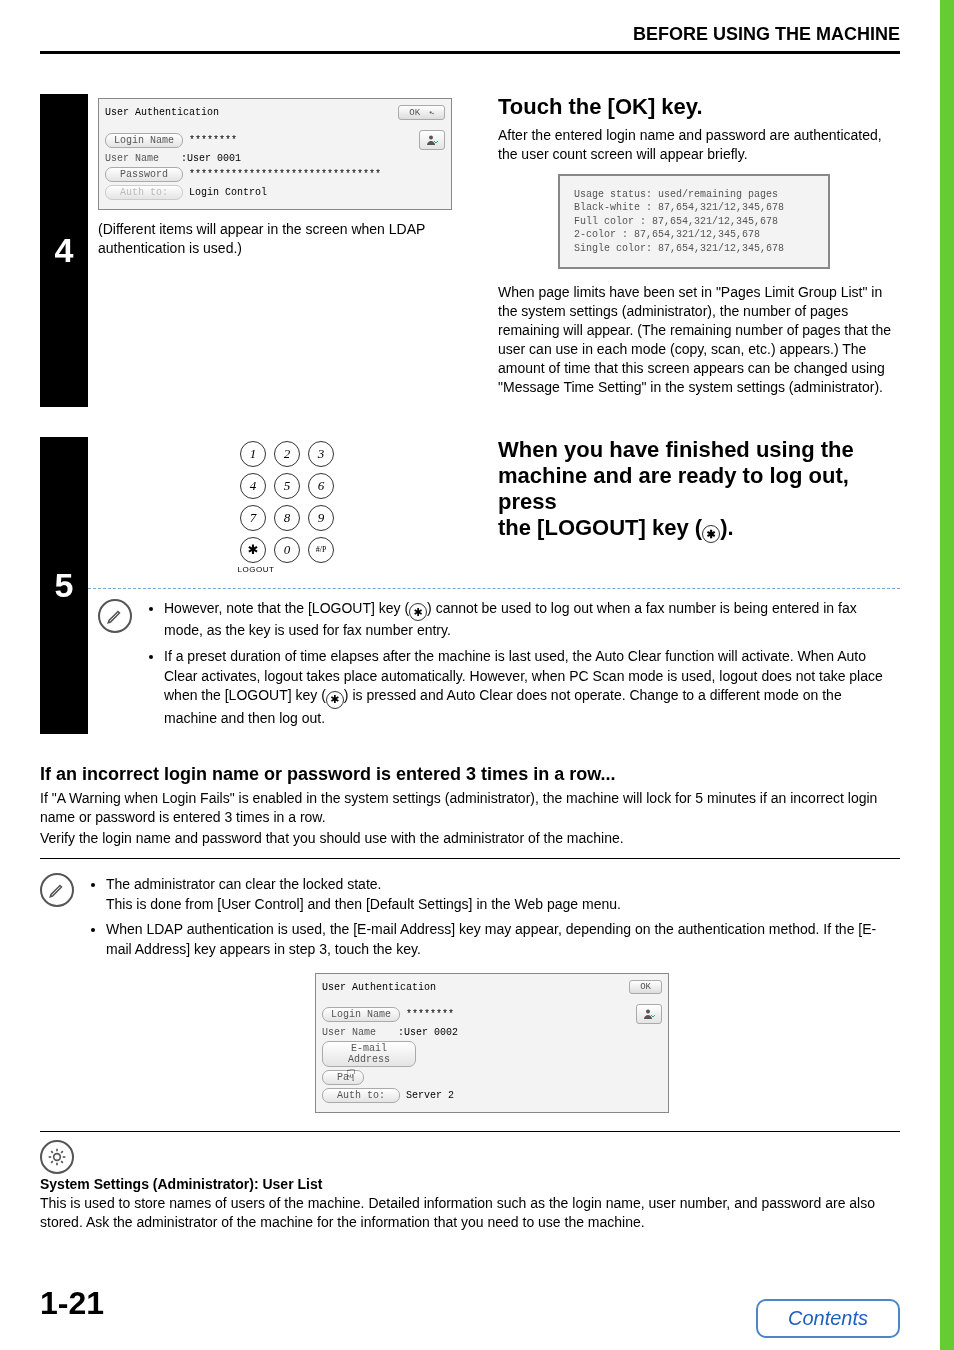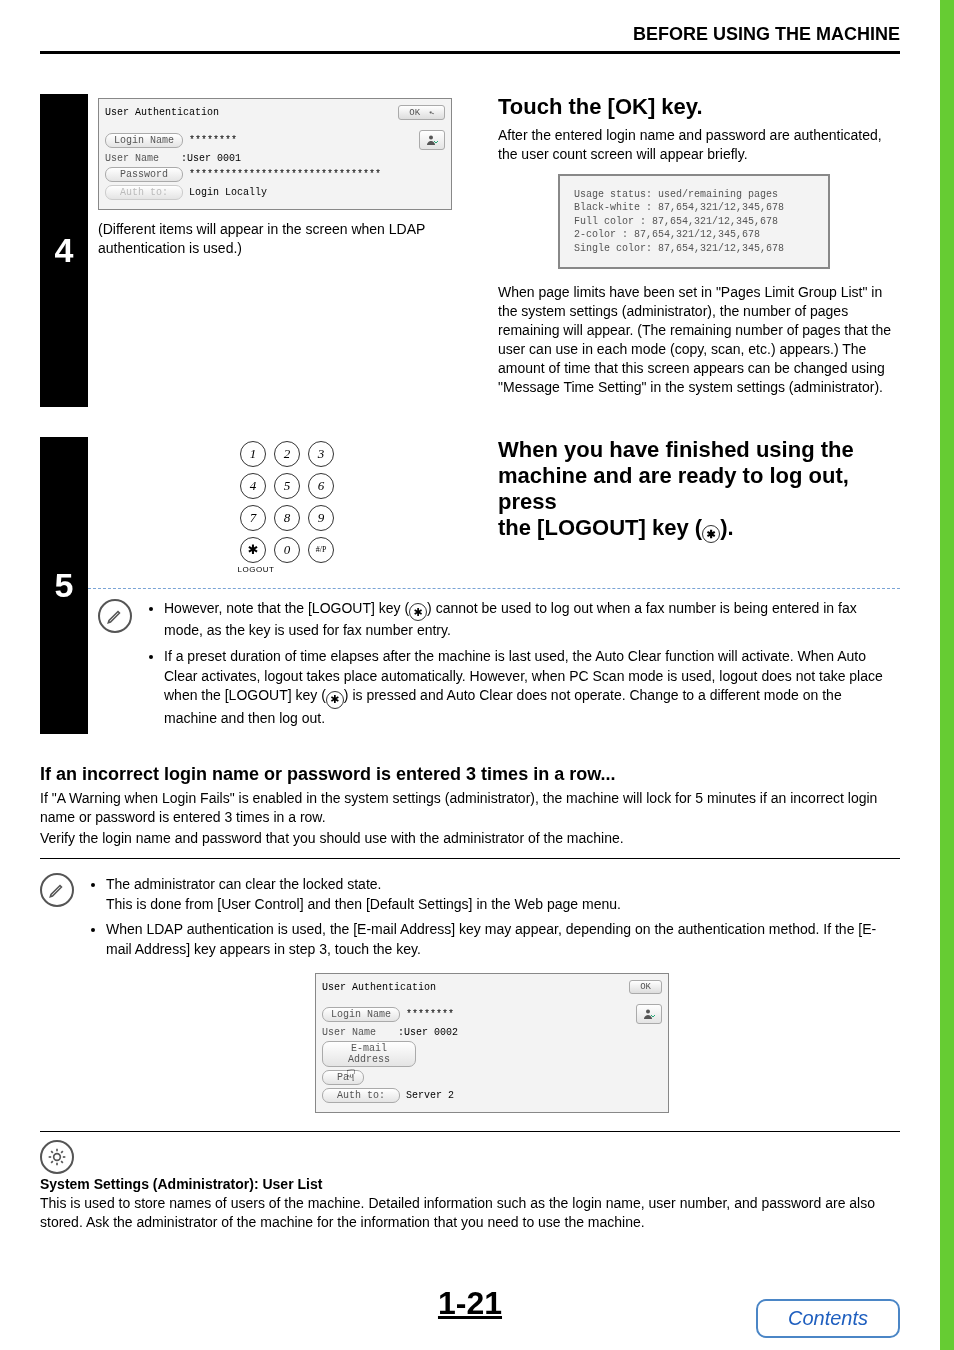--- a/index.html
+++ b/index.html
@@ -229,22 +229,20 @@
   .bottom-bar {
     display:flex;
     align-items:center;
     justify-content: space-between;
     margin-top: 30px;
   }
   .page-number {
     font-size: 32px;
     font-weight: bold;
     flex:1;
-    text-align:center;
-    text-decoration:underline;
   }
   .contents-btn {
     border: 2px solid #4b86c6;
     border-radius: 10px;
     color: #1f5fbf;
     font-size: 20px;
     font-weight: normal;
     font-style: italic;
     padding: 6px 30px;
     background: #fff;
@@ -314,21 +312,21 @@
             <div class="panel-row">
               <span class="panel-label" style="width:70px;">User Name</span>
               <span>:User 0001</span>
             </div>
             <div class="panel-row">
               <span class="panel-field-label">Password</span>
               <span>********************************</span>
             </div>
             <div class="panel-row">
               <span class="panel-field-label" style="color:#bbb;border-color:#ccc;">Auth to:</span>
-              <span>Login Locally</span>
+              <span>Login Control</span>
             </div>
           </div>
           <div class="caption">(Different items will appear in the screen when LDAP authentication is used.)</div>
         </div>
         <div class="col-right">
           <div class="h-step-title">Touch the [OK] key.</div>
           <p class="body-text">After the entered login name and password are authenticated, the user count screen will appear briefly.</p>
           <div class="usage-panel">
             <div>Usage status: used/remaining pages</div>
             <div>Black-white : 87,654,321/12,345,678</div>

